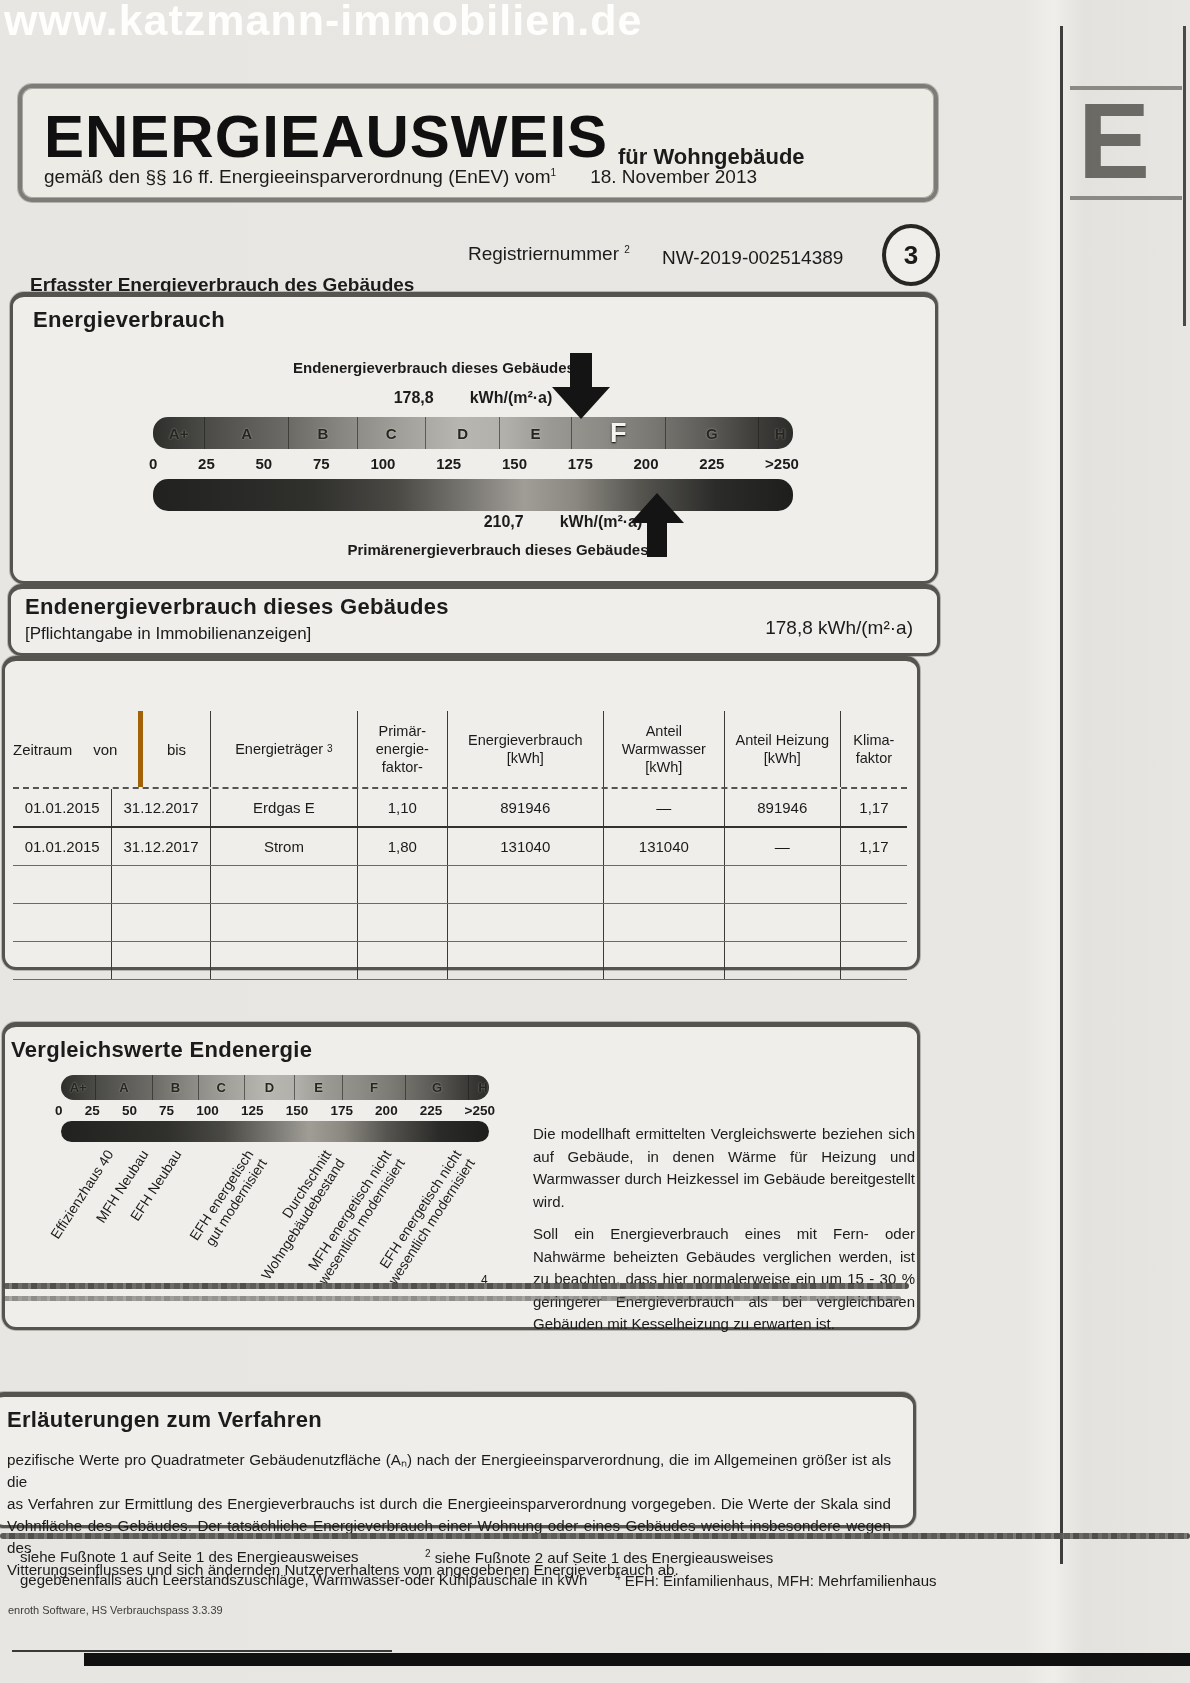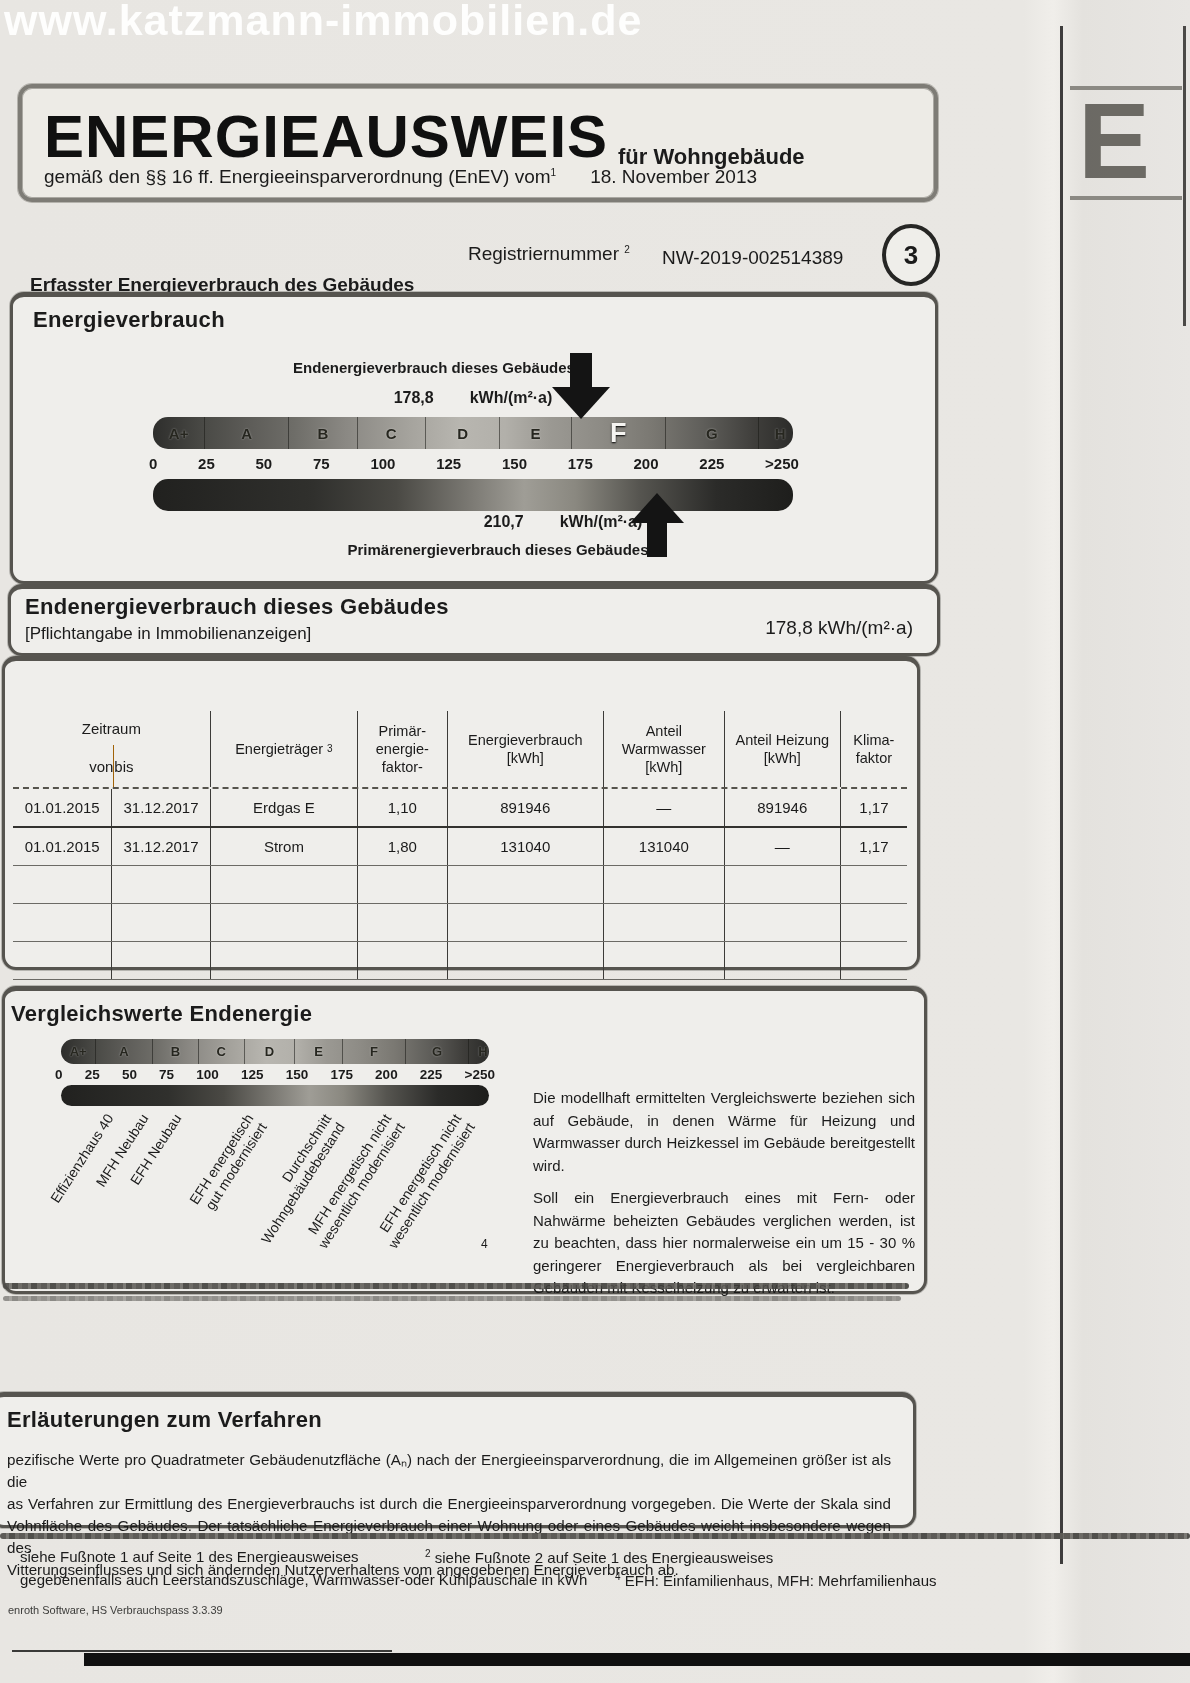--- a/index.html
+++ b/index.html
@@ -25,21 +25,21 @@
   .reg-num{left:662px;top:247px;font-size:19px;}
   .page-circle{left:882px;top:224px;width:50px;height:54px;border:4px solid #262624;border-radius:50%;
     display:flex;align-items:center;justify-content:center;font-size:26px;font-weight:bold;background:#efeeea;}
   
   .panel{position:absolute;background:#efeeeb;border:3px solid #56544f;border-top-width:5px;border-radius:14px;
     box-shadow:0 0 0 1px rgba(90,88,82,.35);}
   .panel-h{position:absolute;font-size:22px;font-weight:bold;letter-spacing:.3px;}
   .panel1{left:10px;top:292px;width:922px;height:284px;}
   .panel2{left:8px;top:584px;width:926px;height:64px;}
   .panel3{left:2px;top:656px;width:912px;height:306px;}
-  .panel4{left:2px;top:986px;width:912px;height:300px;padding-left:7px;}
+  .panel4{left:2px;top:1022px;width:912px;height:300px;}
   .panel5{left:-10px;top:1392px;width:920px;height:128px;}
   
   .scale-bar{position:absolute;display:flex;border-radius:15px;overflow:hidden;
     background:linear-gradient(90deg,#2e2e2c 0%,#4a4a46 8%,#5d5c58 15%,#6e6d68 22%,#8a8883 30%,#a5a39d 40%,#b8b6b0 48%,#b2b0aa 55%,#9b9993 62%,#8d8b85 70%,#7a7872 78%,#5f5e5a 86%,#3f3e3b 94%,#2c2c2a 100%);}
   .seg{display:flex;align-items:center;justify-content:center;border-right:1px solid rgba(25,25,22,.55);
     color:#26261f;font-weight:bold;text-shadow:0 0 2px rgba(255,255,255,.45);}
   .seg:last-child{border-right:none;}
   .seg-f-big{font-size:27px !important;color:#f5f4f1 !important;text-shadow:0 1px 2px #000 !important;}
   .dark-bar{position:absolute;border-radius:15px;
     background:linear-gradient(90deg,#21211f 0%,#30302d 25%,#4a4944 38%,#7d7b75 50%,#9f9d96 58%,#8a8880 66%,#565550 76%,#2b2b29 88%,#1e1e1c 100%);}
@@ -54,25 +54,25 @@
   .val-row{position:absolute;display:flex;justify-content:center;gap:36px;font-size:16px;font-weight:bold;}
   .c-label{position:absolute;text-align:center;font-size:15px;font-weight:bold;}
   
   .mand-h{left:14px;top:5px;}
   .mand-sub{position:absolute;left:14px;top:35px;font-size:17px;}
   .mand-val{position:absolute;right:24px;top:28px;font-size:19px;}
   
   .vtable{position:absolute;left:8px;top:50px;width:894px;font-size:15px;}
   .vt-grid{display:grid;grid-template-columns:11% 11% 16.5% 10% 17.5% 13.5% 13% 7.5%;}
   .vt-header{height:76px;border-bottom:2px dashed #55534c;}
-  .vt-zeit{grid-column:1/3;display:flex;flex-direction:column;align-items:center;}
+  .vt-zeit{grid-column:1/3;display:flex;flex-direction:row;}
   .vt-zeit-top{flex:0 0 34px;display:flex;align-items:center;justify-content:center;}
   .vt-zeit-bottom{flex:1;display:flex;}
   .vt-von,.vt-bis{flex:1;display:flex;align-items:center;justify-content:center;}
-  .vt-bis{border-left:1px solid #a16207;}
+  .vt-bis{border-left:5px solid #a16207;}
   .vt-h{display:flex;align-items:center;justify-content:center;text-align:center;border-left:1px solid #3c3b38;white-space:pre-line;font-size:14.5px;line-height:1.25;}
   .vt-row{height:37px;border-bottom:1.5px solid #6b6a65;}
   .vt-row.strong{border-bottom:2.5px solid #33322f;}
   .vt-row.last{border-bottom:1.5px solid #6b6a65;}
   .vt-c{display:flex;align-items:center;justify-content:center;border-left:1px solid #3c3b38;}
   .vt-c:first-child{border-left:none;}
   
   .cmp-label{position:absolute;width:185px;text-align:right;white-space:pre-line;font-size:14px;line-height:1.15;
     transform:rotate(-57deg);transform-origin:100% 0;}
   .cmp-text{position:absolute;left:528px;top:96px;width:382px;font-size:15px;line-height:1.5;text-align:justify;}

